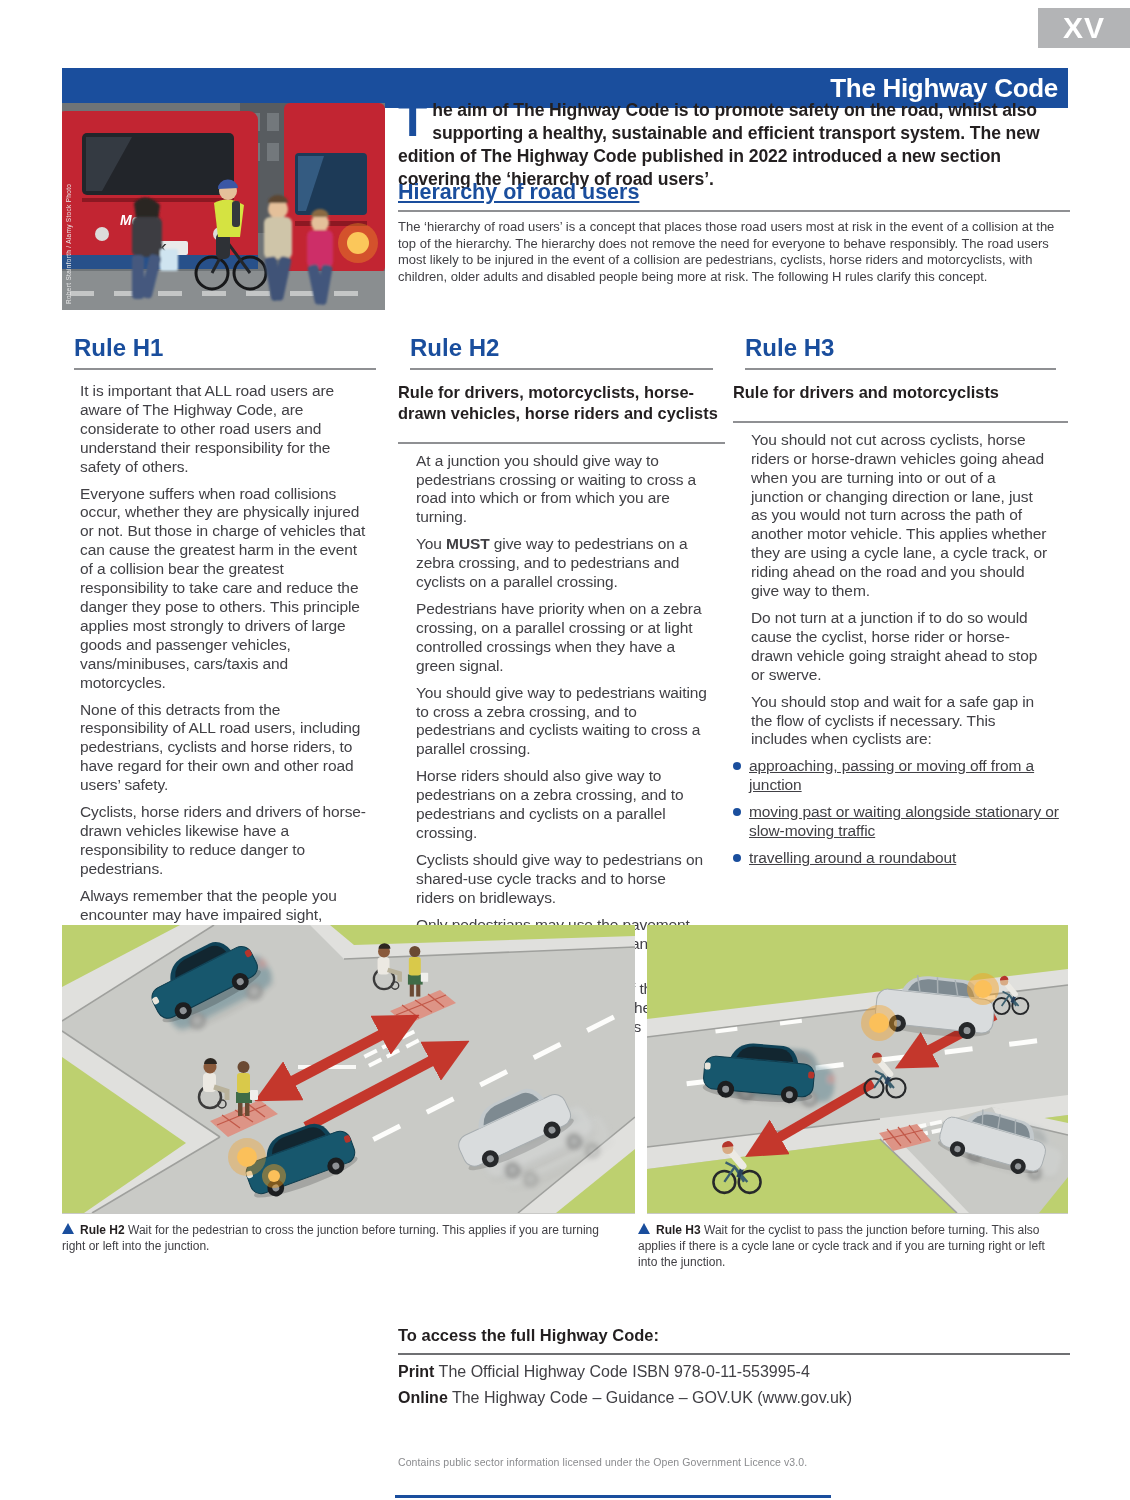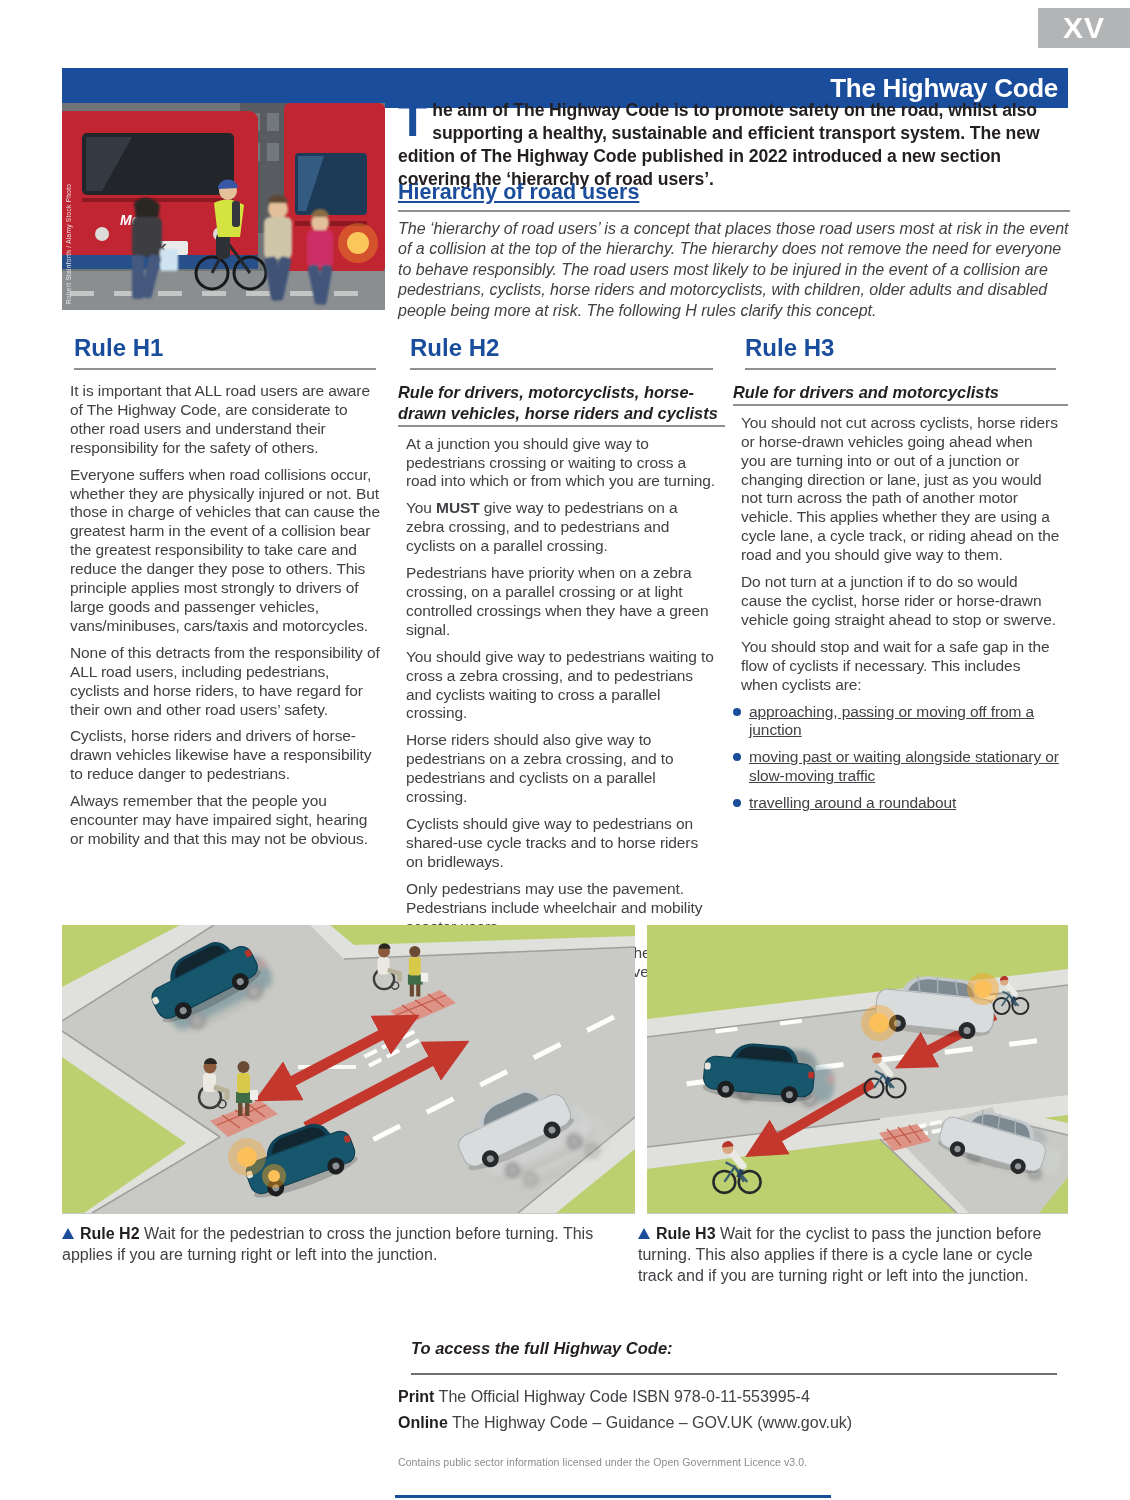--- a/index.html
+++ b/index.html
@@ -21,48 +21,48 @@
   .photo{position:absolute;left:62px;top:103px;width:323px;height:207px;overflow:hidden;background:#7d8285;}
   .credit{position:absolute;left:3px;top:201px;transform:rotate(-90deg);transform-origin:0 0;
     font-size:6.5px;color:#e9e9e9;letter-spacing:.3px;white-space:nowrap;}
 
   .intro{position:absolute;left:398px;top:99px;width:672px;font-size:17.6px;font-weight:bold;
     color:var(--text-dark);line-height:1.3;letter-spacing:-.1px;}
   .dropcap{float:left;color:var(--brand-blue);font-size:48px;line-height:.76;font-weight:bold;margin:3px 5px 0 0;}
 
   .hsec{position:absolute;left:398px;top:180px;width:672px;}
   .hsec h2{font-size:21.5px;color:var(--brand-blue);margin:0;padding-bottom:5px;border-bottom:2px solid var(--rule-gray);text-decoration:underline;}
-  .hsec p{font-size:16px;line-height:1.28;color:var(--text-body);margin:7px 0 0;font-style:italic;}
+  .hsec p{font-size:13px;line-height:1.28;color:var(--text-body);margin:7px 0 0;}
 
   .col{position:absolute;top:322px;}
   .col1{left:62px;width:326px;}
   .col2{left:398px;width:327px;}
   .col3{left:733px;width:335px;}
   .rule-h{font-size:24px;color:var(--brand-blue);font-weight:bold;margin:12px;padding-bottom:6px;border-bottom:2px solid var(--rule-gray);}
-  .col p{font-size:15.5px;line-height:1.22;color:var(--text-body);margin:8px 8px 0;letter-spacing:-.1px;}
+  .col p{font-size:15.5px;line-height:1.22;color:var(--text-body);margin:8px 18px 0;letter-spacing:-.1px;}
   .subhead{font-size:16.4px;font-weight:bold;color:var(--text-dark);line-height:1.27;margin:8px 0 0;
-    padding-bottom:1px;border-bottom:2px solid var(--rule-gray);font-style:italic;}
+    padding-bottom:18px;border-bottom:2px solid var(--rule-gray);}
   .bullet{display:flex;margin:8px 0 0;}
   .bullet .dot{width:8px;height:8px;border-radius:50%;background:var(--brand-blue);margin:5px 8px 0 0;flex:none;}
   .bullet .txt{font-size:15.5px;line-height:1.22;color:var(--text-body);letter-spacing:-.1px;text-decoration:underline;}
 
   .illus{position:absolute;top:925px;box-shadow:0 1px 0 #c9c9c7;}
   .illus1{left:62px;width:573px;height:288px;}
   .illus2{left:647px;width:421px;height:288px;}
   .illus svg{display:block;}
 
-  .caption{position:absolute;top:1223px;font-size:16px;line-height:1.32;color:var(--text-body);}
+  .caption{position:absolute;top:1223px;font-size:12px;line-height:1.32;color:var(--text-body);}
   .cap1{left:62px;width:558px;}
   .cap2{left:638px;width:421px;}
   .caption b{color:var(--text-dark);}
   .tri{display:inline-block;width:0;height:0;border-left:6.5px solid transparent;border-right:6.5px solid transparent;
     border-bottom:11px solid var(--brand-blue);margin-right:6px;}
 
   .access{position:absolute;left:398px;top:1326px;width:672px;}
-  .access h3{font-size:16.5px;color:var(--text-dark);margin:13px;padding-bottom:15px;border-bottom:2px solid #6f7073;font-style:italic;}
+  .access h3{font-size:16.5px;color:var(--text-dark);margin:0;padding-bottom:8px;border-bottom:2px solid #6f7073;}
   .access p{font-size:16px;color:var(--text-body);margin:8px 0 0;}
   .access b{color:var(--text-dark);}
 
   .license{position:absolute;left:398px;top:1456px;font-size:10.5px;color:#8a8b8e;letter-spacing:.1px;}
   .bottomline{position:absolute;left:395px;top:1495px;width:436px;height:3px;background:var(--brand-blue);}
 </style>
 </head>
 <body>
 
 <div class="page">

